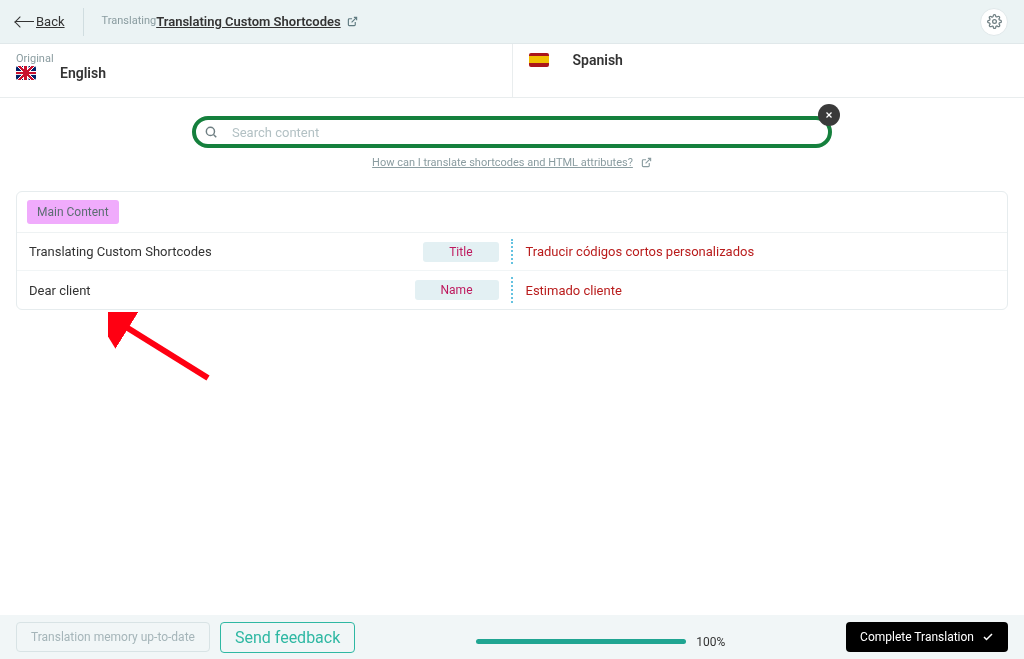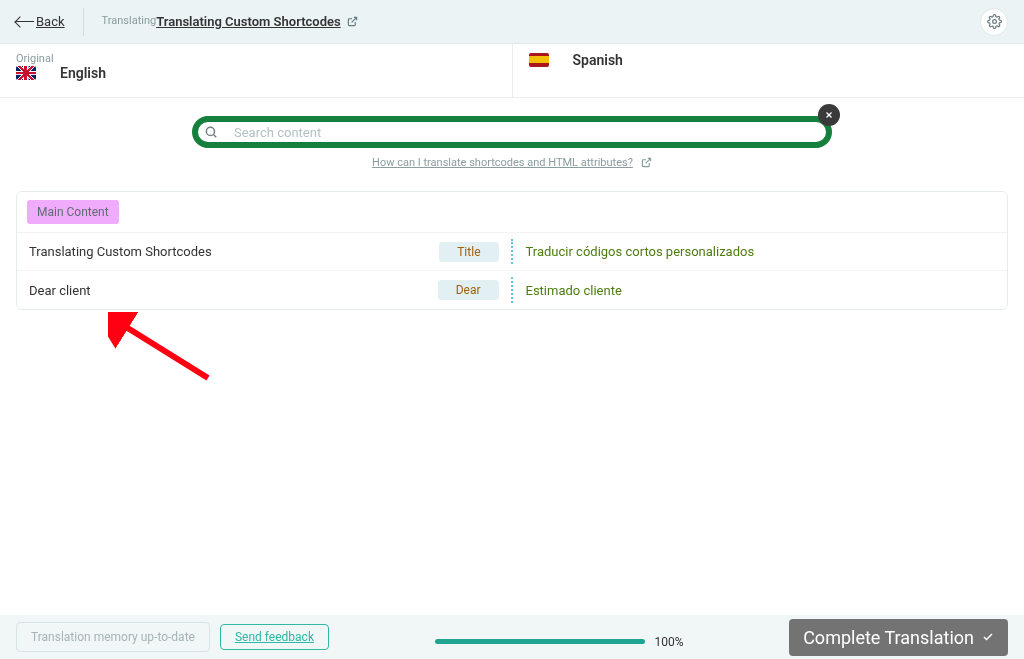--- a/index.html
+++ b/index.html
@@ -39,47 +39,47 @@
   linear-gradient(45deg, transparent 45%, #C8102E 45%, #C8102E 55%, transparent 55%),
   linear-gradient(-45deg, transparent 45%, #C8102E 45%, #C8102E 55%, transparent 55%),
   linear-gradient(#C8102E,#C8102E) center/100% 16% no-repeat,
   linear-gradient(#C8102E,#C8102E) center/16% 100% no-repeat; }
 .flag-es { background: linear-gradient(#AA151B 0 25%, #F1BF00 25% 75%, #AA151B 75% 100%); }
 .lang-name { font-size: 14px; font-weight: 600; color: #333; }
 
 .content { padding: 18px 16px 0; background: #fff; }
 
 .search-wrap { position: relative; width: 640px; margin: 0 auto; }
-.search-input { width: 100%; height: 32px; border: 6px solid #15803d; border-radius: 16px; padding: 0 14px 0 36px; font-size: 13px; color: #333; outline: none; }
+.search-input { width: 100%; height: 32px; border: 4px solid #15803d; border-radius: 16px; padding: 0 14px 0 36px; font-size: 13px; color: #333; outline: none; }
 .search-input::placeholder { color: #b3c1c4; }
 .search-icon { position: absolute; left: 12px; top: 50%; transform: translateY(-50%); width: 14px; height: 14px; color: #6e7e82; }
 .clear-btn { position: absolute; right: -8px; top: -12px; width: 22px; height: 22px; border-radius: 50%; background: #3a3a3a; display: flex; align-items: center; justify-content: center; cursor: pointer; }
 .clear-btn svg { width: 10px; height: 10px; color: #fff; }
 
 .help-link { display: flex; align-items: center; justify-content: center; gap: 8px; margin-top: 8px; font-size: 11px; color: #8a9ca0; text-decoration: underline; }
 
 .panel { margin-top: 22px; border: 1px solid #e6ecee; border-radius: 6px; overflow: hidden; }
 .panel-header { padding: 8px 10px; border-bottom: 1px solid #eef2f3; }
 .panel-header-chip { display: inline-block; background: #f0abfc; color: #5c6e72; font-size: 12px; padding: 5px 10px; border-radius: 3px; }
 .row { display: flex; align-items: center; min-height: 38px; border-bottom: 1px solid #f1f5f6; }
 .row:last-child { border-bottom: none; }
 .cell-src { flex: 1; padding: 0 12px; font-size: 13px; color: #333; display: flex; align-items: center; justify-content: space-between; }
 .cell-sep { width: 3px; align-self: stretch; border-left: 2px dotted #64c2e0; margin: 6px 0; }
-.cell-tgt { flex: 1; padding: 0 12px; font-size: 13px; color: #4d7c0f; }
-.tag-chip { background: #e3f0f3; color: #a16207; font-size: 12px; padding: 3px 18px; border-radius: 3px; }
+.cell-tgt { flex: 1; padding: 0 12px; font-size: 13px; color: #b91c1c; }
+.tag-chip { background: #e3f0f3; color: #be185d; font-size: 12px; padding: 3px 26px; border-radius: 3px; }
 
 .red-arrow { position: absolute; left: 108px; top: 312px; }
 
 .footer { position: absolute; left: 0; right: 0; bottom: 0; height: 44px; background: #f1f6f7; display: flex; align-items: center; padding: 0 16px; gap: 10px; }
 .mem-btn { padding: 7px 14px; border: 1px solid #d8e3e5; border-radius: 4px; color: #a5b5b9; font-size: 12px; background: transparent; cursor: default; }
-.feedback-btn { padding: 5px 14px; border: 1px solid #2fb8a3; border-radius: 4px; color: #2fb8a3; font-size: 12px; background: transparent; cursor: pointer; text-decoration: underline; }
+.feedback-btn { padding: 5px 14px; border: 1px solid #2fb8a3; border-radius: 4px; color: #2fb8a3; font-size: 16px; background: transparent; cursor: pointer; }
 .progress-wrap { flex: 1; display: flex; align-items: center; justify-content: center; gap: 10px; margin-top: 9px; }
 .progress-bar { width: 210px; height: 5px; background: #20a592; border-radius: 3px; }
 .progress-pct { font-size: 12px; color: #333; }
-.complete-btn { padding: 8px 14px; background: #737373; color: #fff; border: none; border-radius: 4px; font-size: 18px; display: flex; align-items: center; gap: 8px; cursor: pointer; }
+.complete-btn { padding: 8px 14px; background: #000000; color: #fff; border: none; border-radius: 4px; font-size: 12px; display: flex; align-items: center; gap: 8px; cursor: pointer; }
 .complete-btn svg { width: 12px; height: 12px; }
 </style>
 </head>
 <body>
 
 <div class="top-bar">
   <div class="back-link">
     <div class="back-arrow"></div>
     <span>Back</span>
   </div>
@@ -152,21 +152,21 @@
         <span class="tag-chip">Title</span>
       </div>
       <div class="cell-sep"></div>
       <div class="cell-tgt">
         <span>Traducir códigos cortos personalizados</span>
       </div>
     </div>
     <div class="row">
       <div class="cell-src">
         <span>Dear client</span>
-        <span class="tag-chip">Dear</span>
+        <span class="tag-chip">Name</span>
       </div>
       <div class="cell-sep"></div>
       <div class="cell-tgt">
         <span>Estimado cliente</span>
       </div>
     </div>
   </div>
 </div>
 
 <svg class="red-arrow" width="110" height="80" viewBox="0 0 110 80">

